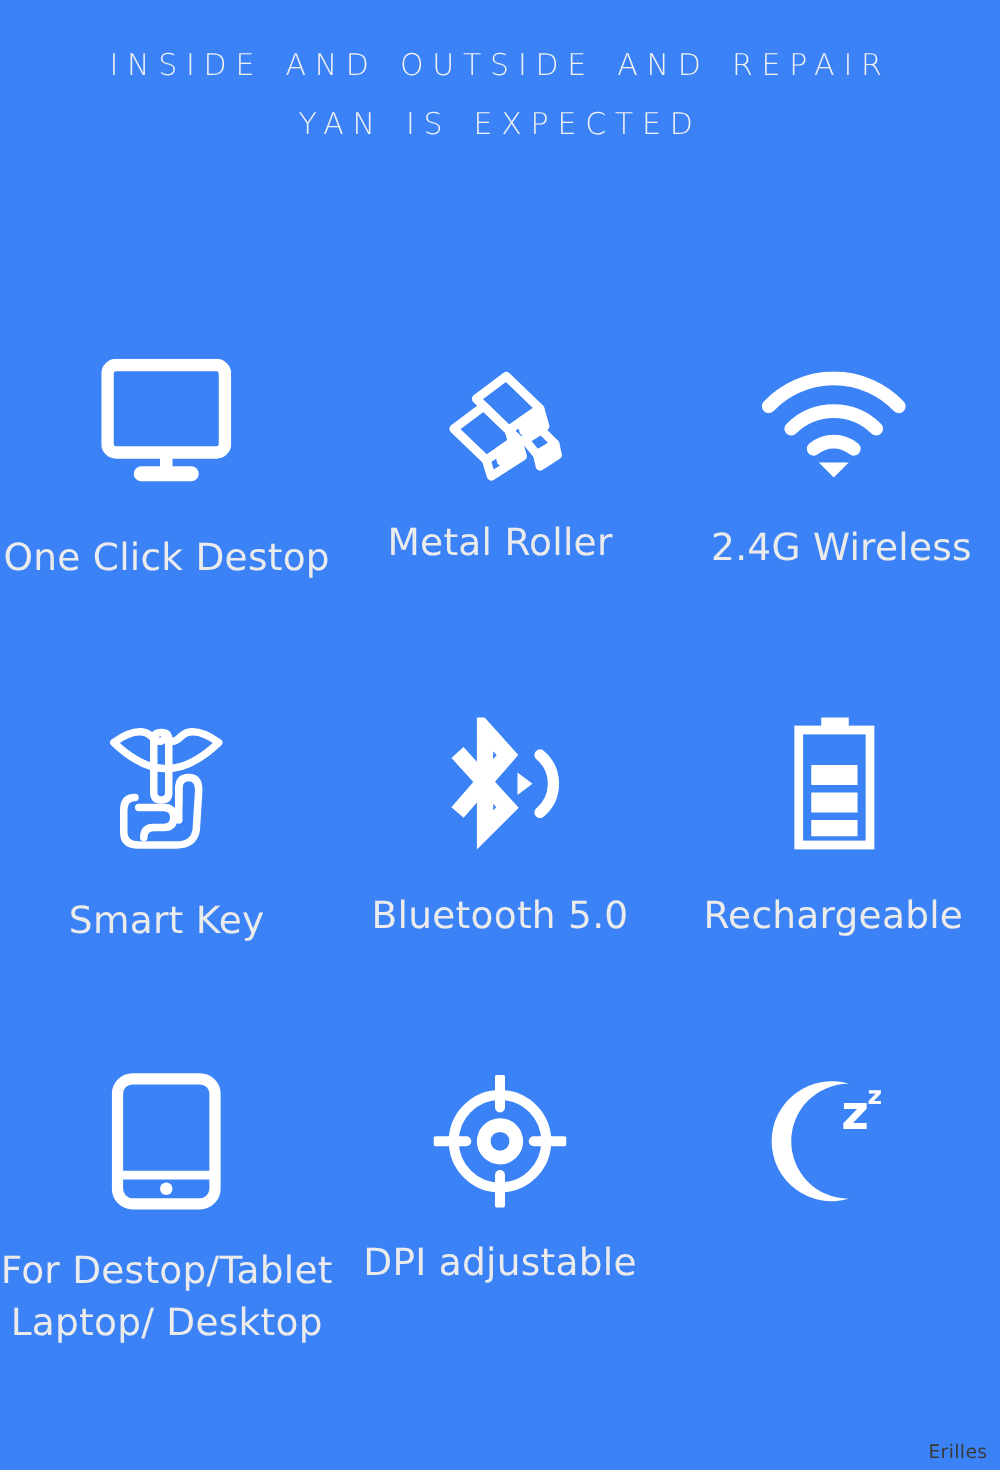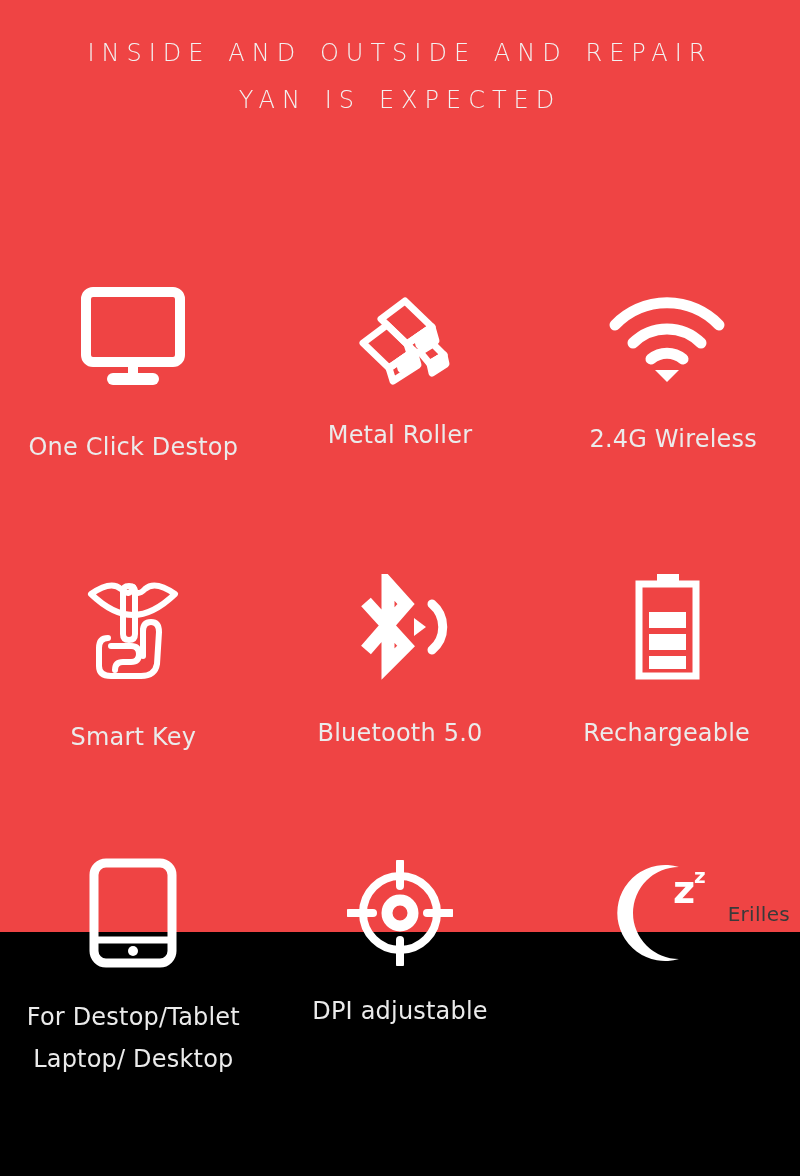--- a/index.html
+++ b/index.html
@@ -4,22 +4,22 @@
 <style>
   * { margin:0; padding:0; box-sizing:border-box; }
   html, body {
     width:800px; height:1176px;
     background:#000;
     font-family:"Liberation Sans", sans-serif;
     overflow:hidden;
   }
   #page {
     position:relative;
-    width:800px; height:932px;
-    background:#ef4444;
+    width:800px; height:1176px;
+    background:#3b82f6;
   }
 
   
   .heading {
     position:absolute;
     top:26px; left:0; width:800px;
     text-align:center;
     color:#f2f2f2;
   }
   .heading-line {
@@ -57,21 +57,21 @@
     display:flex;
     align-items:center;
     justify-content:center;
   }
   .icon-wrap svg { display:block; }
   .label {
     margin-top:26px;
     color:#ebebeb;
     font-family:"DejaVu Sans", sans-serif;
     font-weight:400;
-    font-size:24px;
+    font-size:30px;
     line-height:42px;
     letter-spacing:0.2px;
     text-align:center;
     white-space:pre;
   }
 
   
   .row1 .cell:nth-child(1) .icon-wrap { transform:translateY(-4px); }
   .row1 .cell:nth-child(2) .label { margin-top:14px; }
   .row1 .cell:nth-child(3) .label { margin-top:18px;margin-left:13px; }
@@ -83,21 +83,21 @@
   .row3 .cell:nth-child(3) .label { margin-top:18px; }
 
   .label .line2 { display:block; }
 
   
   .watermark {
     position:absolute;
     right:10px; bottom:6px;
     color:#3a3a3a;
     font-family:"DejaVu Sans", sans-serif;
-    font-size:20px;
+    font-size:15px;
     letter-spacing:0.3px;
   }
 </style>
 </head>
 <body>
 
 <div id="page">
 
   <div class="heading">
     <span class="heading-line">Inside and outside and repair</span>

